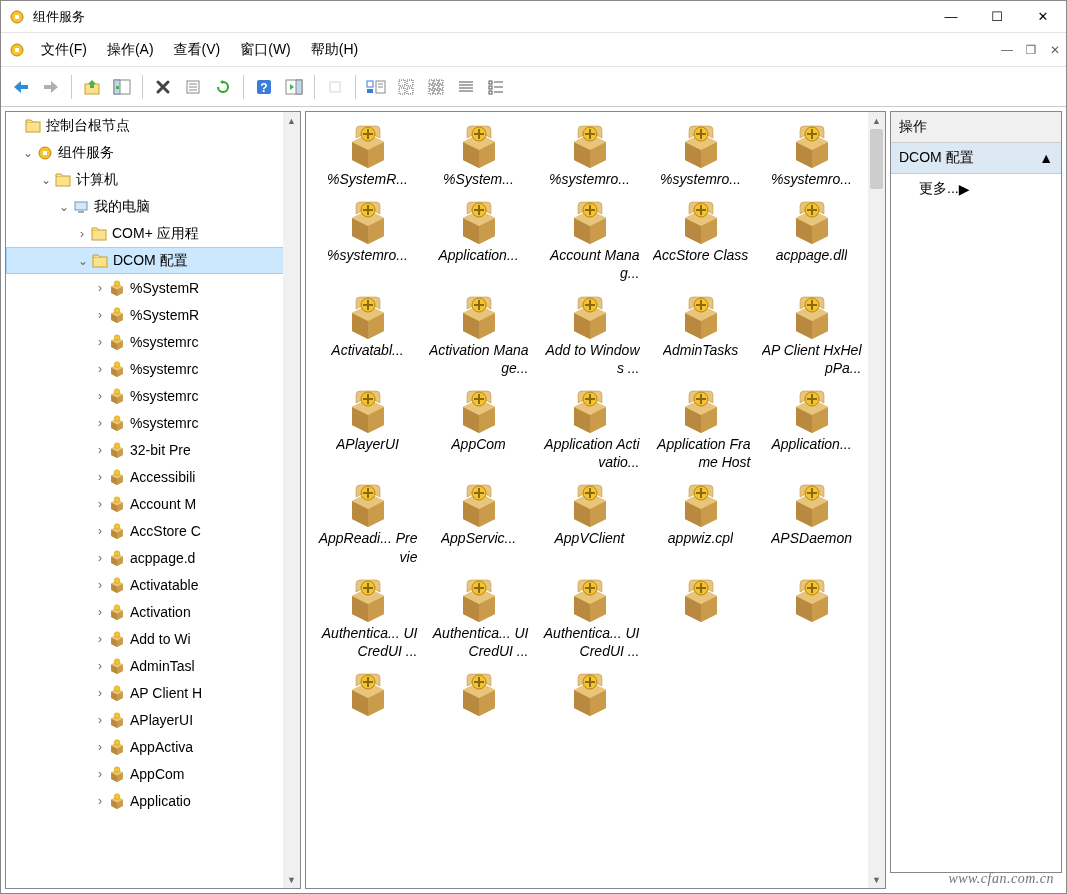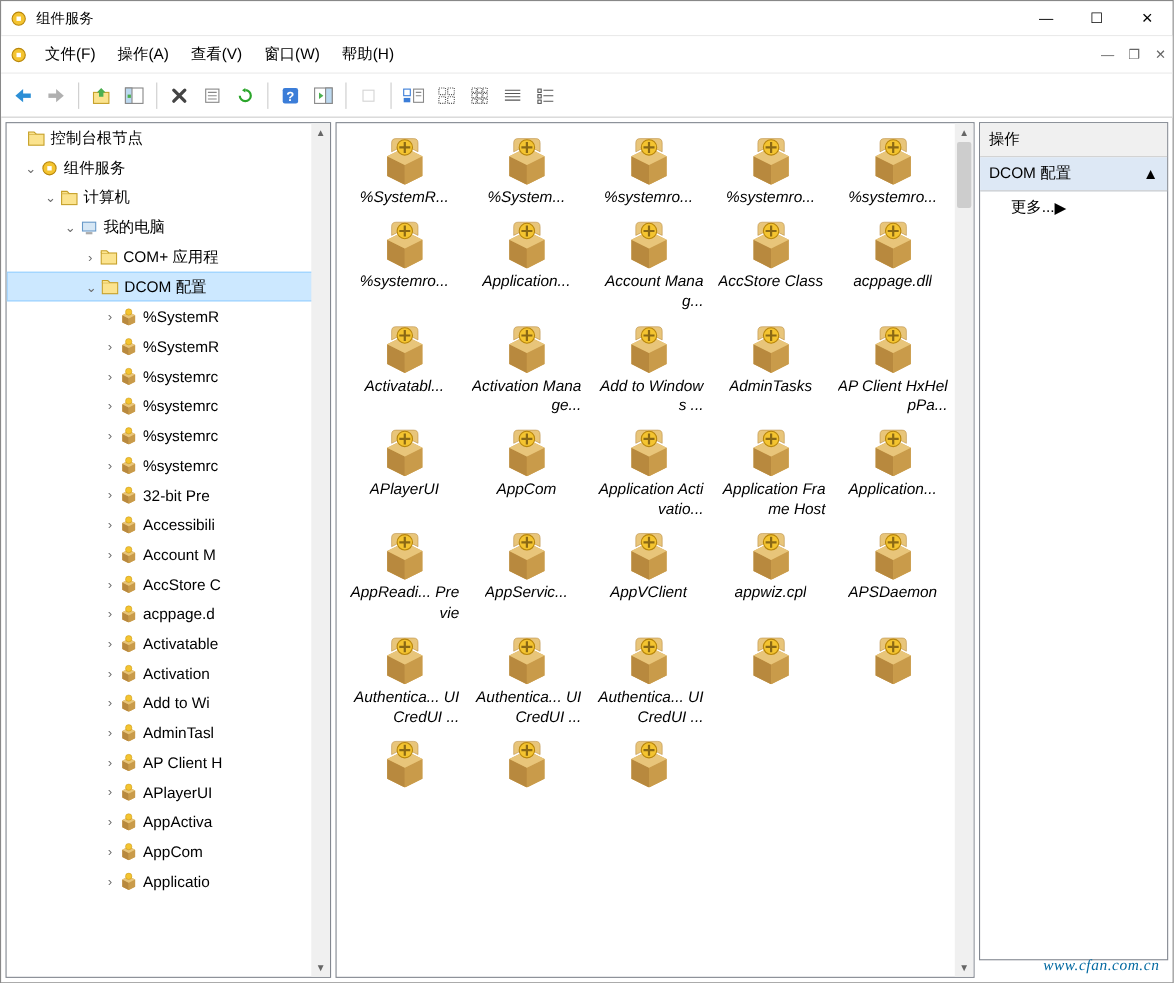--- a/index.html
+++ b/index.html
@@ -42,21 +42,21 @@
 .grid { display: grid; grid-template-columns: repeat(5, 1fr); padding: 8px 20px 8px 8px; overflow: hidden; height: 100%; column-gap: 4px; row-gap: 4px; align-content: start; }
 .item { display: flex; flex-direction: column; align-items: center; text-align: right; cursor: pointer; padding: 4px 2px; font-style: italic; }
 .item .iicon { width: 44px; height: 44px; margin-bottom: 2px; }
 .item .ilabel { font-size: 14px; line-height: 1.3; max-width: 100px; overflow: hidden; display: -webkit-box; -webkit-line-clamp: 2; -webkit-box-orient: vertical; word-break: break-all; }
 
 .actions-pane { width: 172px; border: 1px solid #828790; margin: 4px 4px 20px 0; background: #fff; }
 .actions-pane .hdr { background: #f0f0f0; padding: 6px 8px; font-size: 14px; border-bottom: 1px solid #ccc; }
 .actions-pane .section { background: #dde8f5; padding: 6px 8px; font-size: 14px; display: flex; justify-content: space-between; align-items: center; border-bottom: 1px solid #ccc; cursor: pointer; }
 .actions-pane .action-item { padding: 6px 8px 6px 28px; font-size: 14px; display: flex; align-items: center; cursor: pointer; }
 
-.watermark { position: absolute; right: 12px; bottom: 6px; font-size: 14px; color: #0369a1; font-style: italic; font-family: Georgia, serif; letter-spacing: 0.5px; }
+.watermark { position: absolute; right: 12px; bottom: 6px; font-size: 14px; color: #737373; font-style: italic; font-family: Georgia, serif; letter-spacing: 0.5px; }
 
 svg { display: block; }
 </style>
 </head>
 <body>
 
 <div class="titlebar">
   <span class="app-icon">
     <svg viewBox="0 0 16 16">
         <circle cx="8" cy="8" r="6" fill="#f4c430" stroke="#b8860b"></circle>

